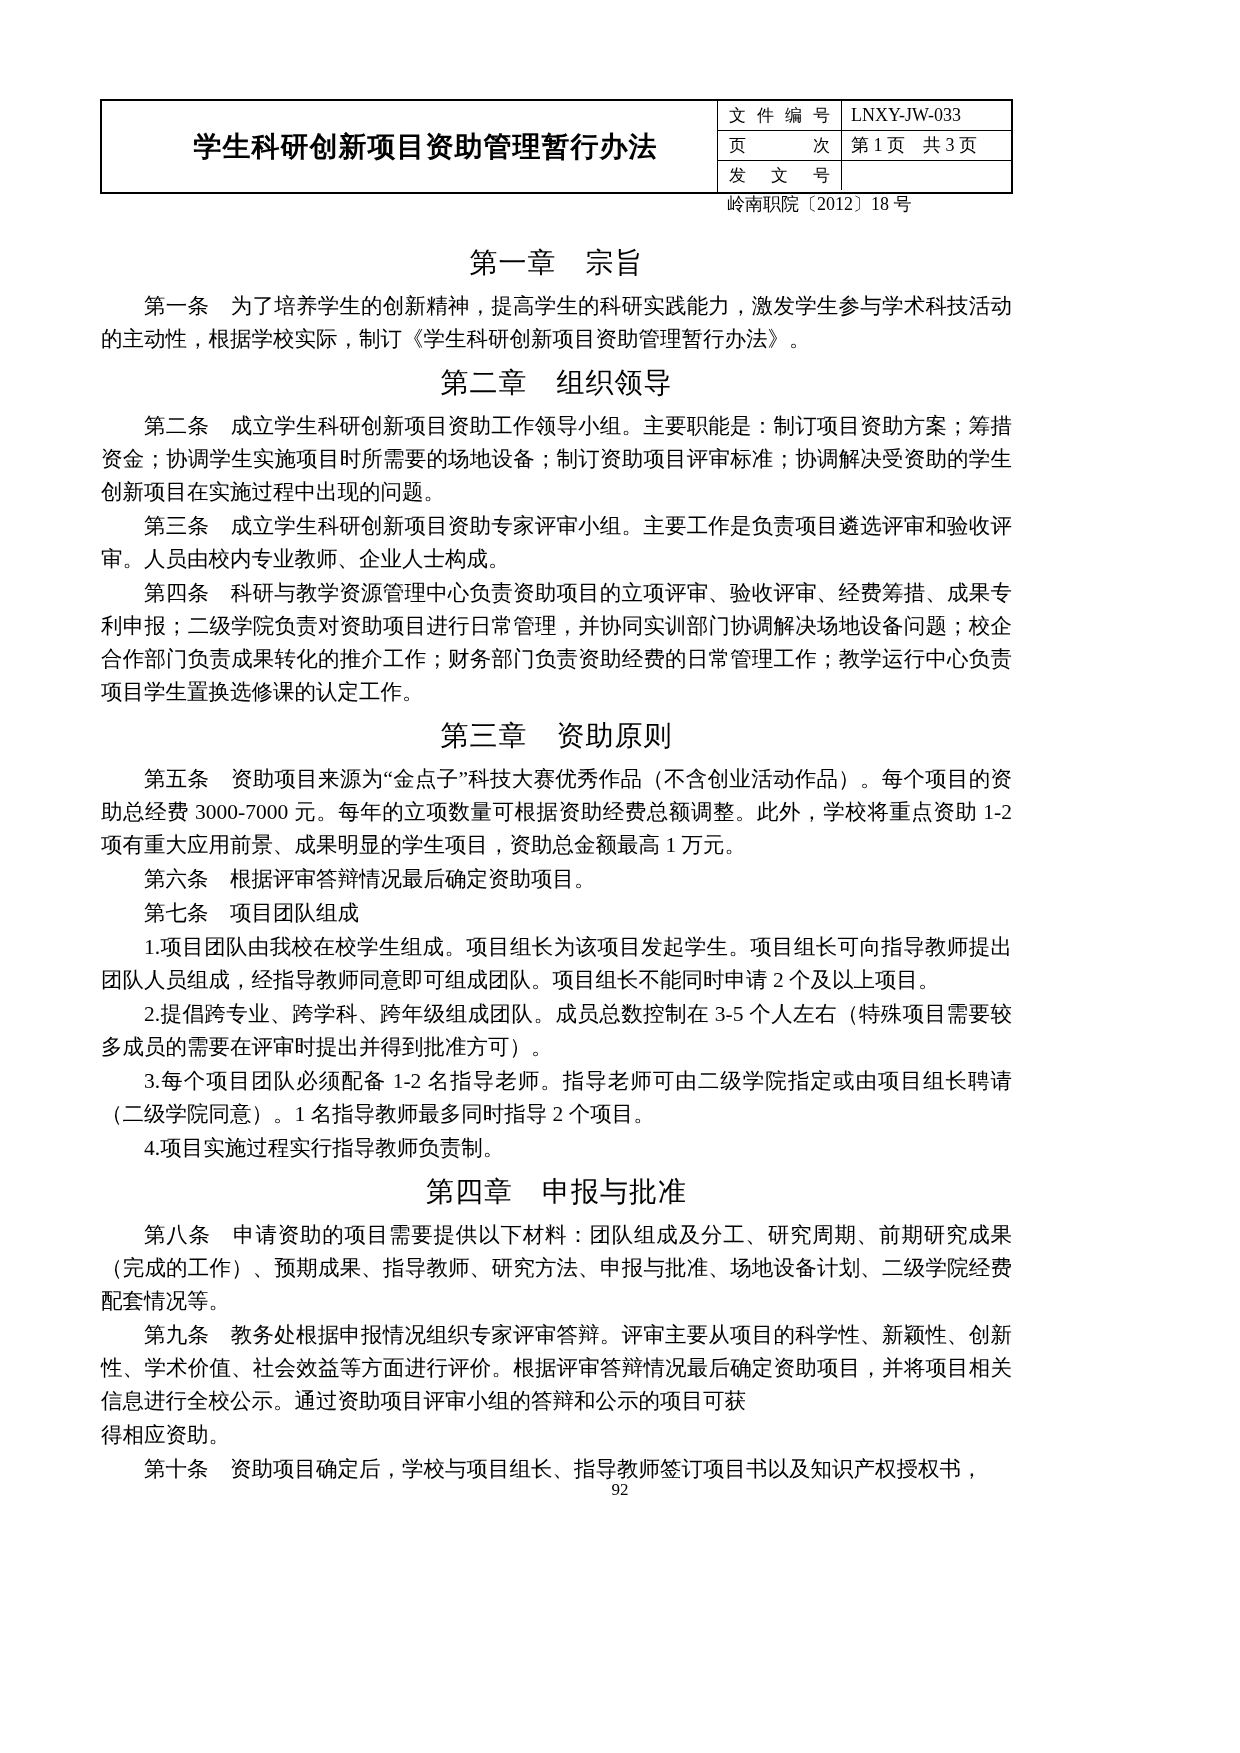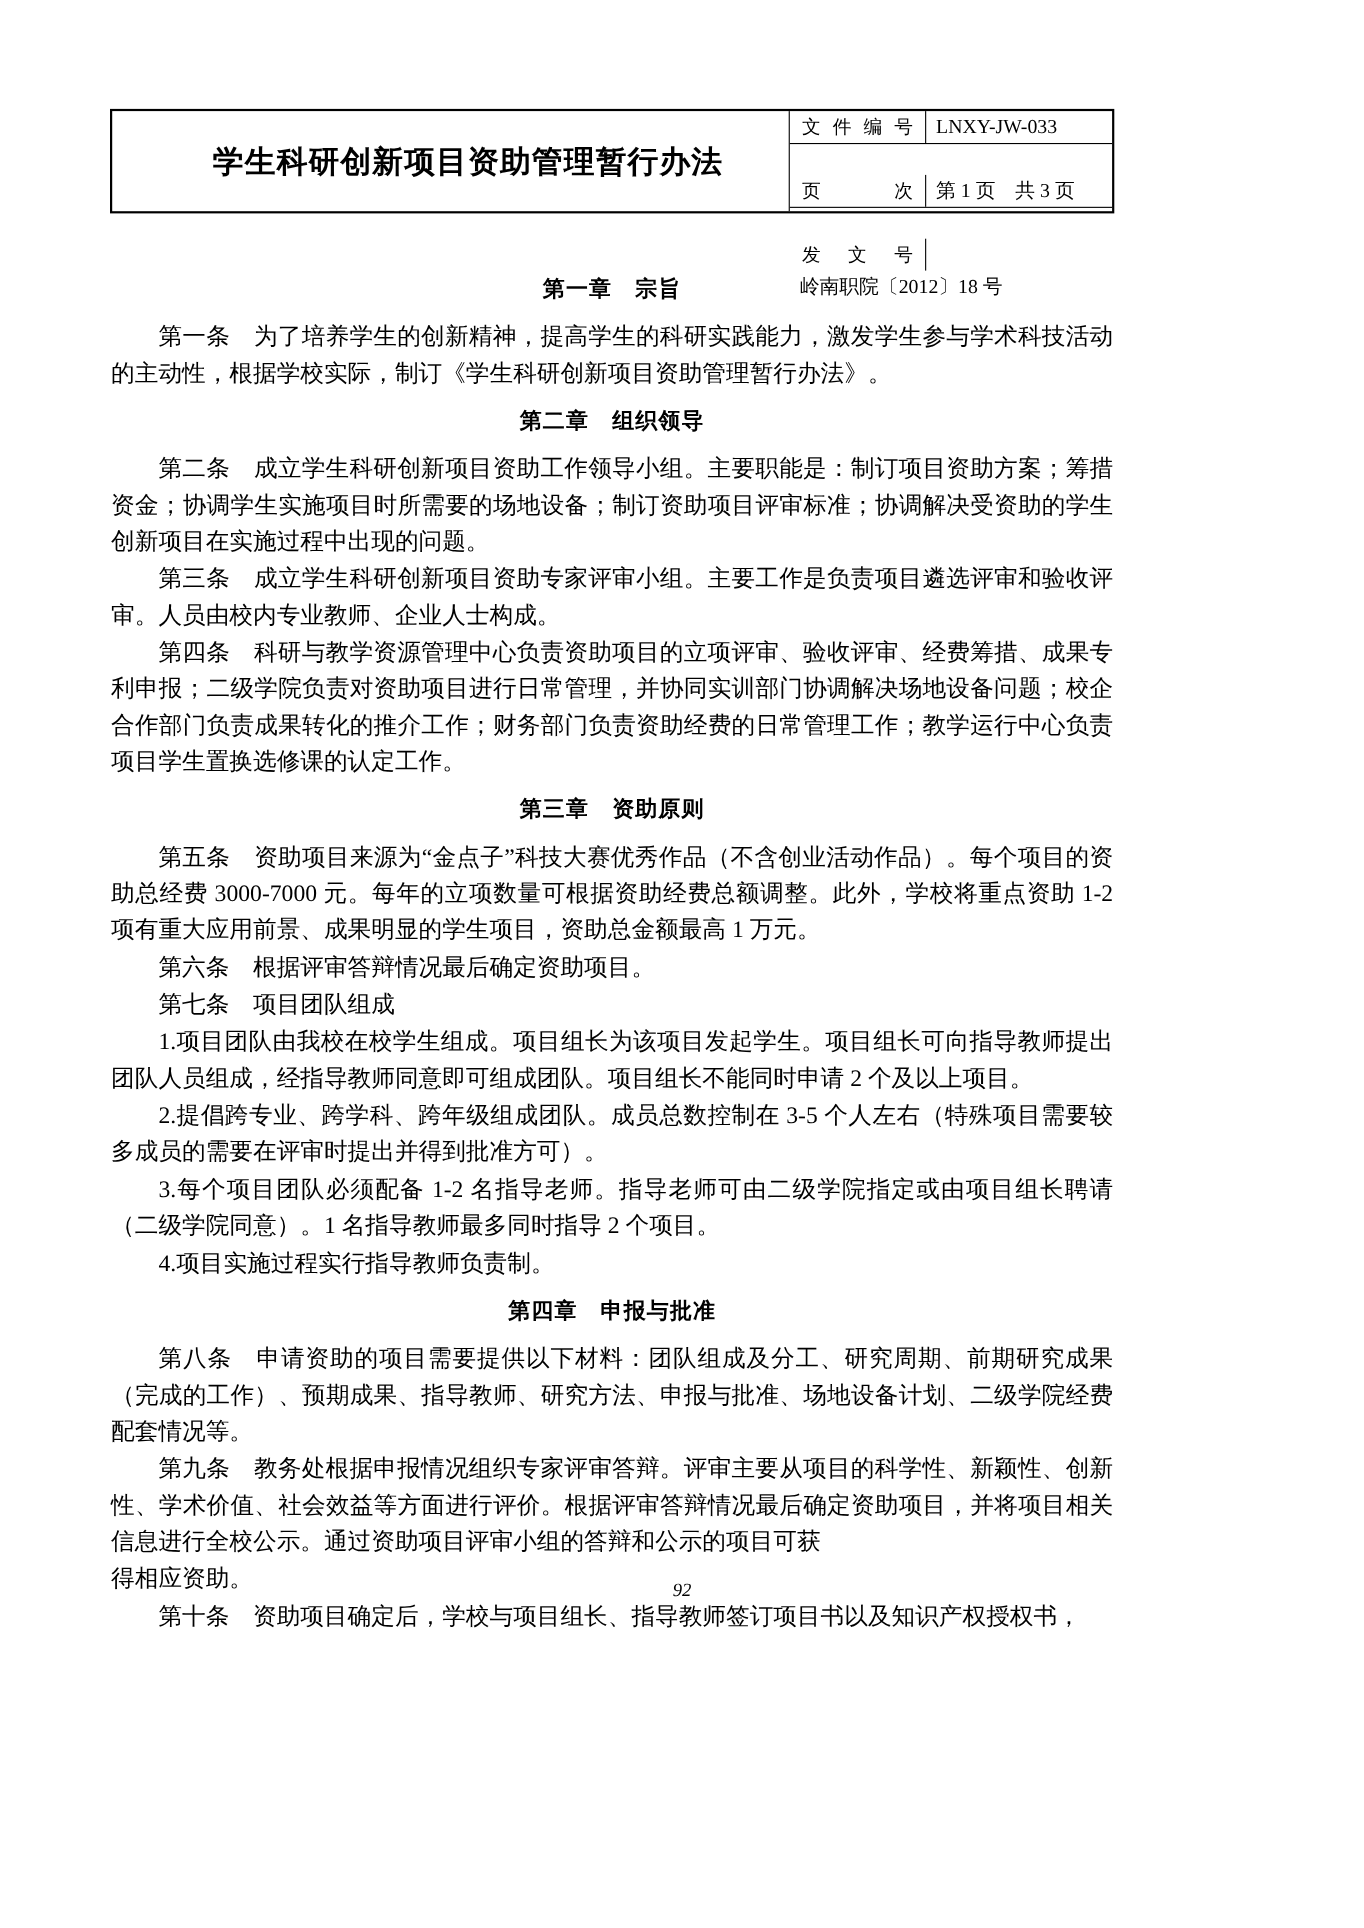--- a/index.html
+++ b/index.html
@@ -29,21 +29,21 @@
     border-right: 1px solid #000;
     display: flex;
     align-items: center;
     justify-content: center;
     font-size: 28px;
     font-weight: bold;
     letter-spacing: 1px;
     font-family: "Liberation Sans", "DejaVu Sans", sans-serif;
     margin-left: 32px;
   }
-  .meta-table { flex: 1; display: flex; flex-direction: column; gap: 28px; }
+  .meta-table { flex: 1; display: flex; flex-direction: column; }
   .meta-row { flex: 1; display: flex; border-bottom: 1px solid #000; }
   .meta-row:last-child { border-bottom: none; flex-direction: column; }
   .meta-label {
     width: 124px;
     border-right: 1px solid #000;
     font-size: 17px;
     padding: 0 11px;
     line-height: 29px;
     text-align: justify;
     text-align-last: justify;
@@ -60,40 +60,39 @@
   .doc-body {
     position: absolute;
     left: 100px;
     top: 236px;
     width: 913px;
     font-size: 21.5px;
     line-height: 33px;
     text-align: justify;
   }
   .chapter {
-    font-size: 20px;
-    font-weight: bold;
+    font-size: 28px;
+    font-weight: normal;
     text-align: center;
     text-align-last: center;
     margin: 10px 0;
     line-height: 34px;
     letter-spacing: 1px;
     font-family: "Liberation Sans", "DejaVu Sans", sans-serif;
   }
   .para { margin: 1px; text-indent: 43px; }
   .para.noindent { text-indent: 0; }
 
   .page-number {
     position: absolute;
-    top: 1436px;
+    top: 1480px;
     left: 0;
     width: 100%;
     text-align: center;
     font-size: 17px;
-    font-style: italic;
   }
 </style>
 </head>
 <body>
 
 <div class="page">
 
   <div class="doc-header">
     <div class="title-cell">学生科研创新项目资助管理暂行办法</div>
     <div class="meta-table">

